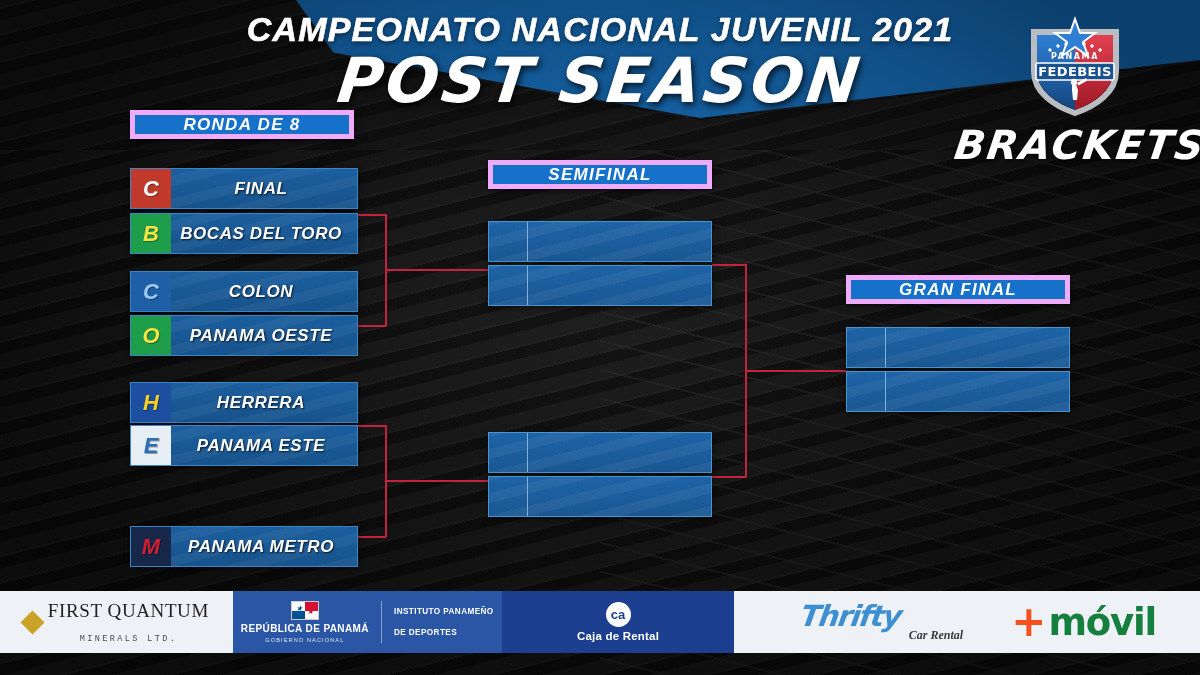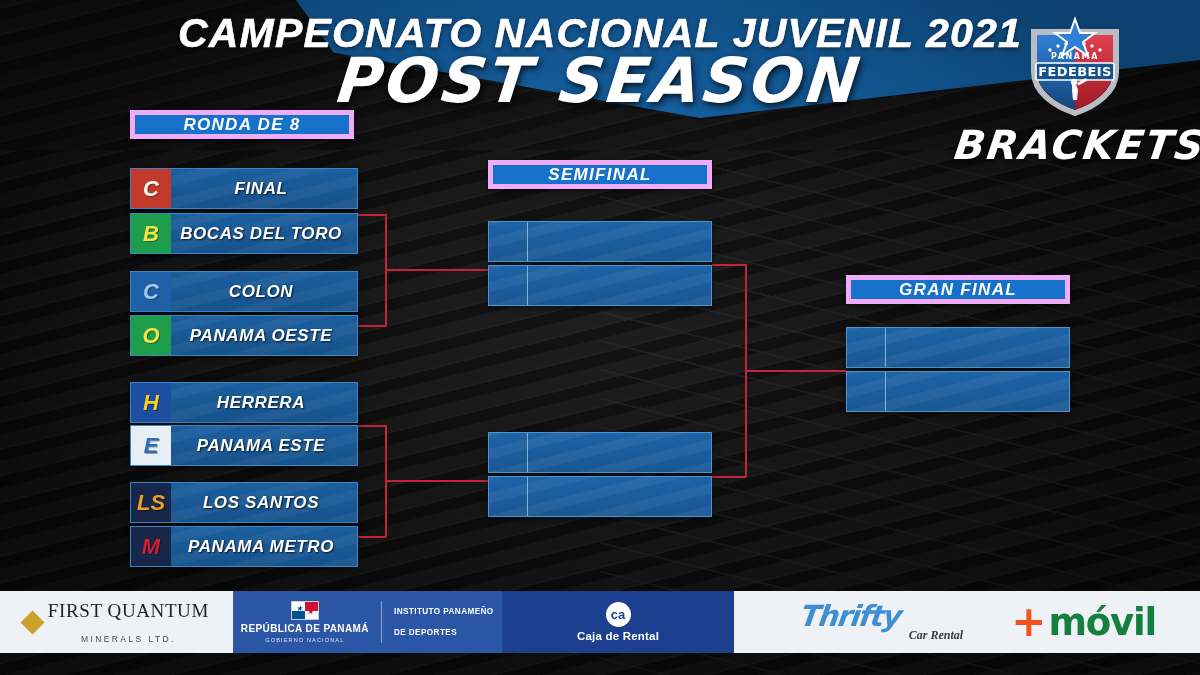--- a/index.html
+++ b/index.html
@@ -60,21 +60,21 @@
     left: 0; top: 0; width: 1200px; height: 150px;
     background: repeating-linear-gradient(-14deg,#0d0d0d 0 11px,#1b1b1b 11px 13px,#151515 13px 26px);
     clip-path: polygon(0 0, 296px 0, 336px 56px, 700px 120px, 1200px 62px, 1200px 150px, 0 150px);
   }
 
   
   .title-main {
     position: absolute;
     left: 0; top: 10px; width: 1200px;
     text-align: center;
-    font-size: 41px; font-weight: 900; font-style: italic;
+    font-size: 34px; font-weight: 900; font-style: italic;
     letter-spacing: 1.2px;
     color: #ffffff;
     text-shadow: 0 2px 5px rgba(0,0,0,0.55);
     -webkit-text-stroke: 0.6px #ffffff;
   }
   .title-sub {
     position: absolute;
     left: 0; top: 44px; width: 1200px;
     text-align: center;
     font-size: 62px; font-weight: 900; font-style: italic;
@@ -192,21 +192,21 @@
     width: 17px; height: 17px; background: #c9a227;
     transform: rotate(45deg);
     display: inline-block; flex: 0 0 17px;
   }
   .fq-text { display: flex; flex-direction: column; align-items: center; }
   .fq-main {
     font-family: "Liberation Serif", serif;
     font-size: 19px; letter-spacing: 0.6px; color: #231f20;
   }
   .fq-sub {
-    font-family: Liberation Sans, sans-serif;
+    font-family: Liberation Mono, monospace;
     font-size: 8.5px; letter-spacing: 2.4px; color: #4a4a4a; margin-top: 12px;
   }
 
   .sp-gov {
     background: #2a56a5; color: #fff;
     gap: 12px; padding: 0 8px;
   }
   .gov-left { display: flex; flex-direction: column; align-items: center; gap: 3px; }
   .pa-flag {
     width: 28px; height: 19px; position: relative;
@@ -343,24 +343,20 @@
   </div>
 
   <div class="team-row" style="top:382px;">
     <span class="team-logo" style="background: rgb(29, 79, 160); color: rgb(245, 208, 33); text-shadow: rgba(0, 0, 0, 0.35) 1px 1px 0px;">H</span>
     <span class="team-name">HERRERA</span>
   </div>
   <div class="team-row" style="top:425px;">
     <span class="team-logo" style="background: rgb(232, 238, 245); color: rgb(44, 111, 181); text-shadow: rgba(0, 0, 0, 0.35) 1px 1px 0px;">E</span>
     <span class="team-name">PANAMA ESTE</span>
   </div>
-  <div class="team-row" style="top:482px;">
-    <span class="team-logo" style="background: rgb(22, 39, 74); color: rgb(242, 159, 28); text-shadow: rgba(0, 0, 0, 0.35) 1px 1px 0px;">LS</span>
-    <span class="team-name">LOS  SANTOS</span>
-  </div>
   <div class="team-row" style="top:526px;">
     <span class="team-logo" style="background: rgb(22, 39, 74); color: rgb(208, 32, 47); text-shadow: rgba(0, 0, 0, 0.35) 1px 1px 0px;">M</span>
     <span class="team-name">PANAMA METRO</span>
   </div>
 
   <div class="slot" id="slot-semi-top-a">
     <span class="divider"></span>
   </div>
   <div class="slot" id="slot-semi-top-b">
     <span class="divider"></span>

